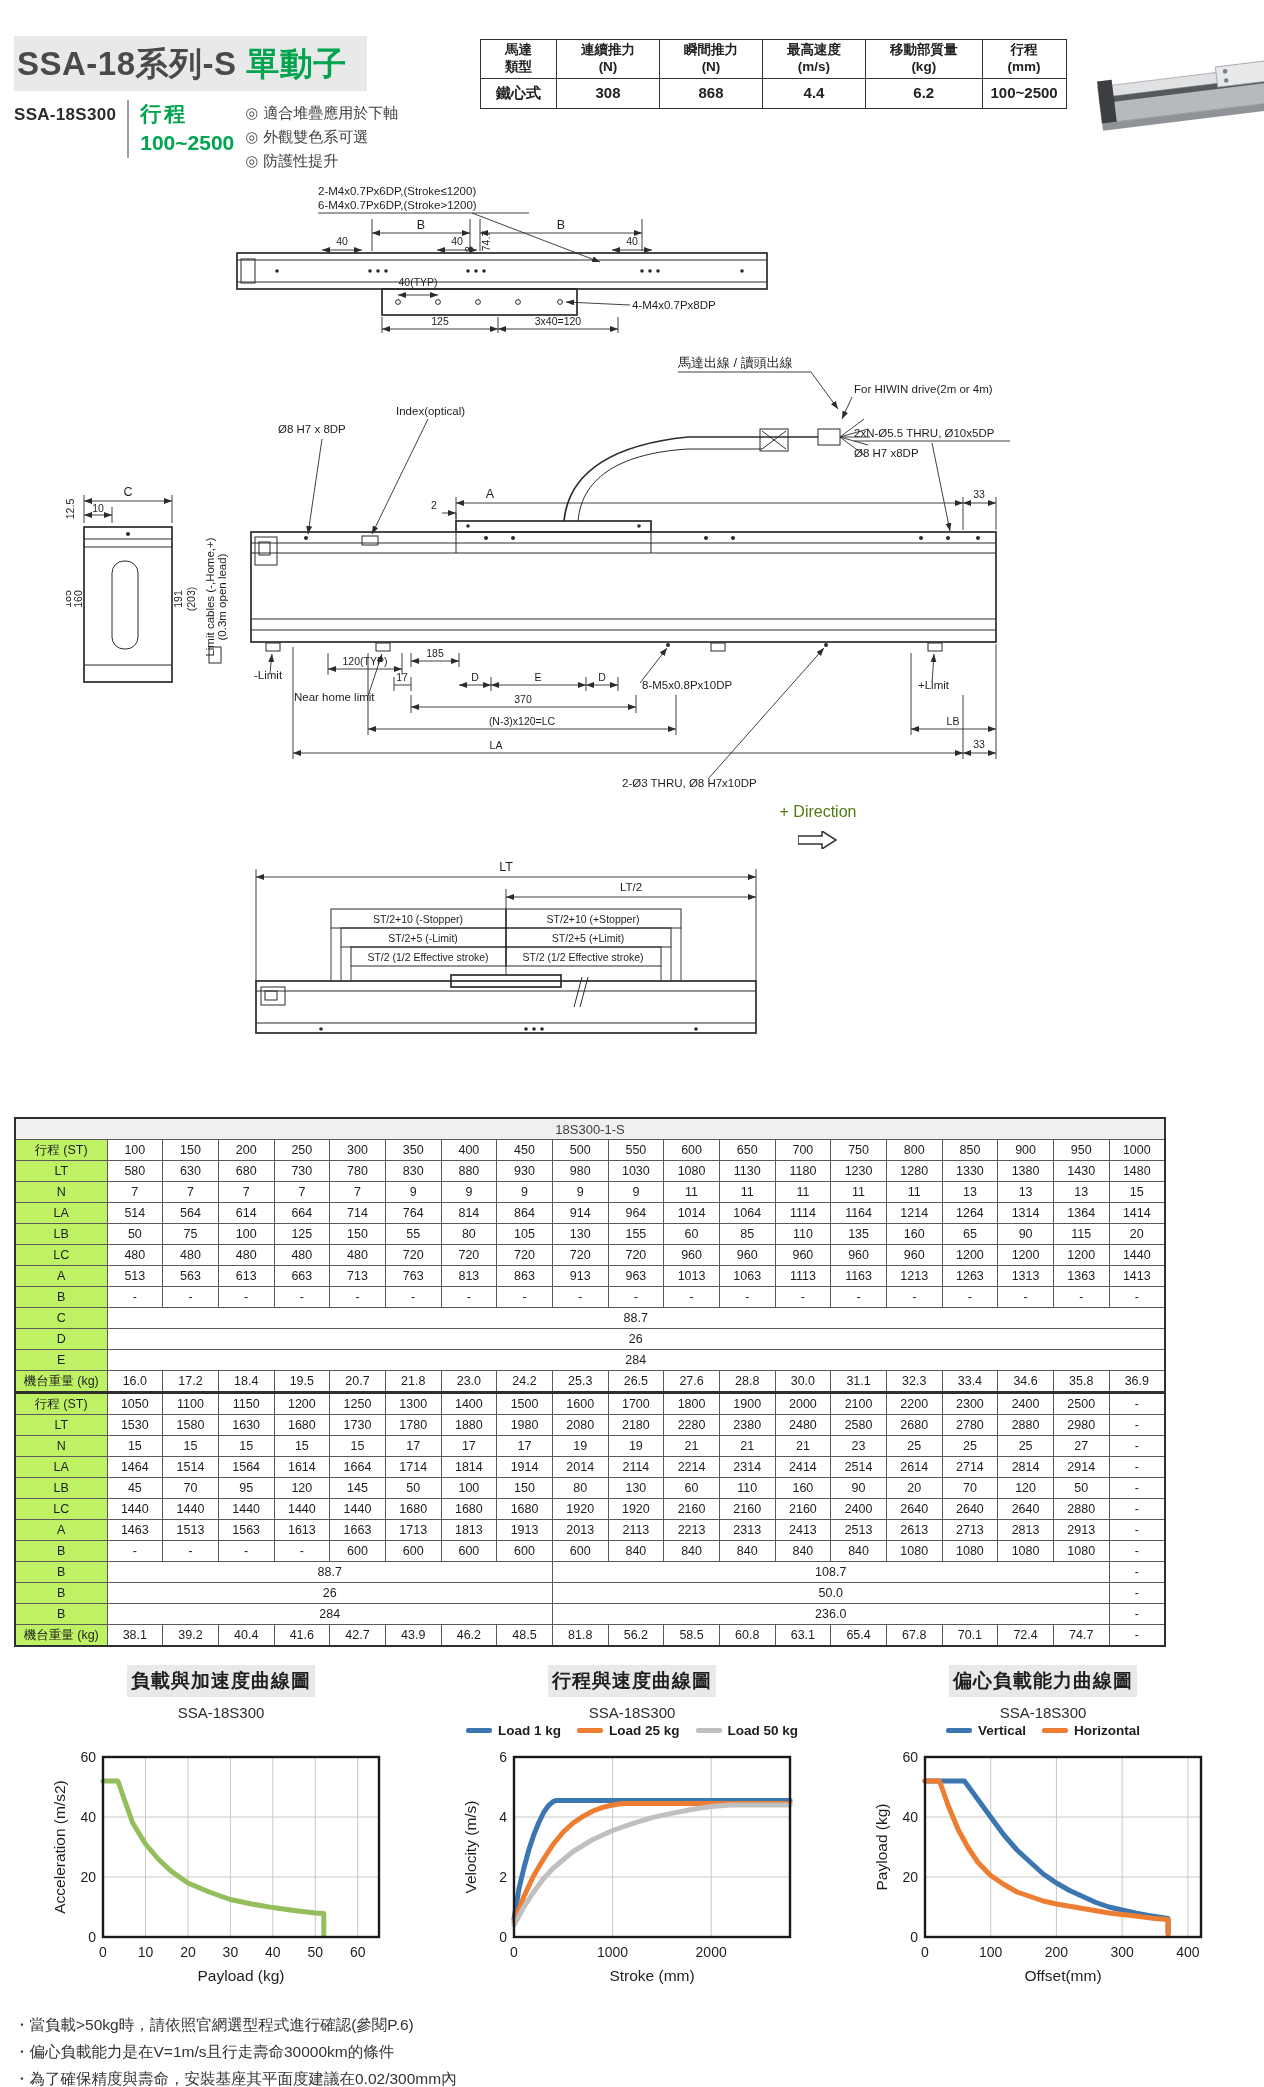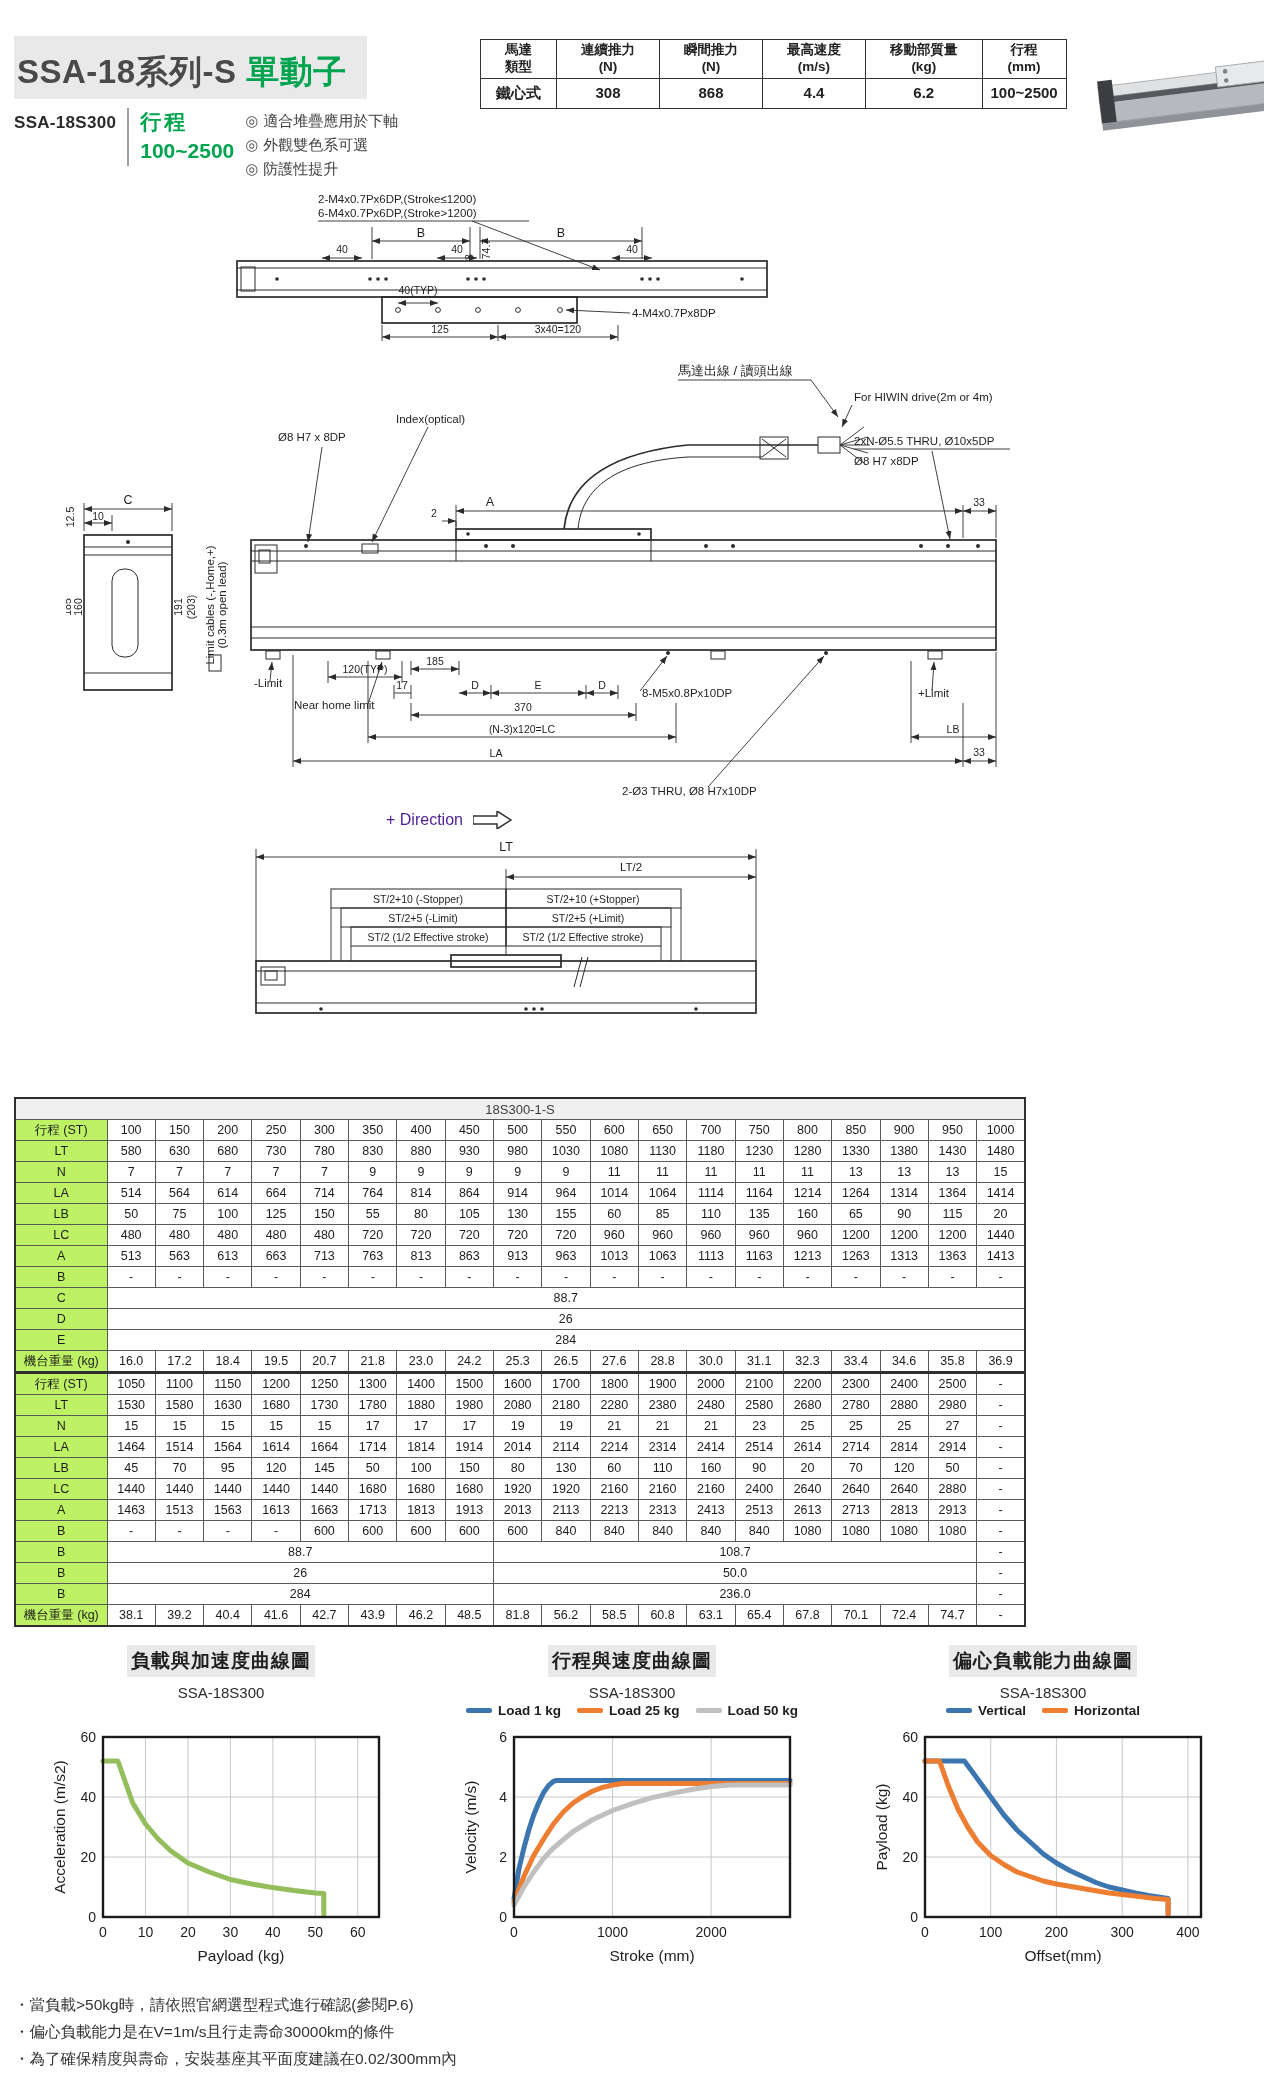--- a/index.html
+++ b/index.html
@@ -2,21 +2,21 @@
 <html><head>
 <meta charset="utf-8">
 <style>
   html,body{margin:0;padding:0;background:#fff;}
   body{width:1264px;font-family:"Liberation Sans","DejaVu Sans",sans-serif;color:#222;}
   .page{padding:8px 14px 24px 14px;}
 
   
   .header{display:flex;align-items:flex-start;gap:14px;margin-top:28px;}
   .header-left{width:452px;flex:none;}
-  .title-band{display:inline-block;background:#e9e9e9;padding:14px 20px 4px 3px;font-size:33px;font-weight:bold;white-space:nowrap;letter-spacing:.5px;}
+  .title-band{display:inline-block;background:#e9e9e9;padding:6px 20px 4px 3px;font-size:33px;font-weight:bold;white-space:nowrap;letter-spacing:.5px;}
   .title-main{color:#4a4a4a;}
   .title-accent{color:var(--green);}
   .subhead{display:flex;gap:11px;margin-top:9px;align-items:flex-start;}
   .model{font-size:17px;font-weight:bold;color:#2b2b2b;margin-top:5px;letter-spacing:.3px;white-space:nowrap;}
   .vrule{width:2px;background:#9aa0a6;height:58px;flex:none;}
   .stroke-block{white-space:nowrap;}
   .stroke-label{color:var(--green);font-size:21px;font-weight:bold;letter-spacing:3px;}
   .stroke-range{color:var(--green);font-size:21px;font-weight:bold;margin-top:3px;}
   .features{font-size:15px;color:#3f3f3f;line-height:1.6;white-space:nowrap;margin-top:1px;}
   .features .bullet{margin-right:5px;color:#4a4a4a;}
@@ -34,24 +34,24 @@
   .t10{font-size:10.5px;}
   .t11{font-size:11.5px;}
   .t12{font-size:12.5px;}
   .t13{font-size:13px;}
   .mid{text-anchor:middle;}
   .dl{stroke:#2b2b2b;stroke-width:1;fill:none;}
   .dl2{stroke:#2b2b2b;stroke-width:1.7;fill:none;}
   .dim{stroke:#2b2b2b;stroke-width:.9;fill:none;}
   .dot{fill:#2b2b2b;stroke:none;}
   .hole{fill:none;stroke:#2b2b2b;stroke-width:1;}
-  .direction-row{display:flex;align-items:center;gap:10px;margin:4px 0 2px 372px;font-size:16px;color:#4c1d95;}
+  .direction-row{display:flex;align-items:center;gap:10px;margin:4px 0 2px 372px;font-size:16px;color:#4d7c0f;flex-direction:column;}
 
   
-  .dim-table{border-collapse:collapse;table-layout:fixed;width:1012px;margin-top:16px;border:2.2px solid #2f2f2f;}
+  .dim-table{border-collapse:collapse;table-layout:fixed;width:1152px;margin-top:16px;border:2.2px solid #2f2f2f;}
   .dim-table td{border:1px solid #5a5a5a;text-align:center;font-size:12.5px;height:18px;padding:1px 0;white-space:nowrap;overflow:hidden;color:#1d1d1d;}
   .dim-table .dt-title{background:#f0f0f0;color:#3c3c3c;font-size:13px;}
   .dim-table .dt-label{background:#bef264;}
   .dim-table tr.sep td{border-top:3px solid #2f2f2f;}
 
   
   .charts{display:flex;justify-content:space-between;margin-top:18px;padding:0 4px;}
   .chart-col{width:406px;text-align:center;}
   .chart-title-band{display:inline-block;background:#e9e9e9;padding:3px 4px;font-size:19px;font-weight:bold;color:#1f1f1f;letter-spacing:1px;}
   .chart-subtitle{font-size:15px;color:#2b2b2b;margin-top:7px;}

